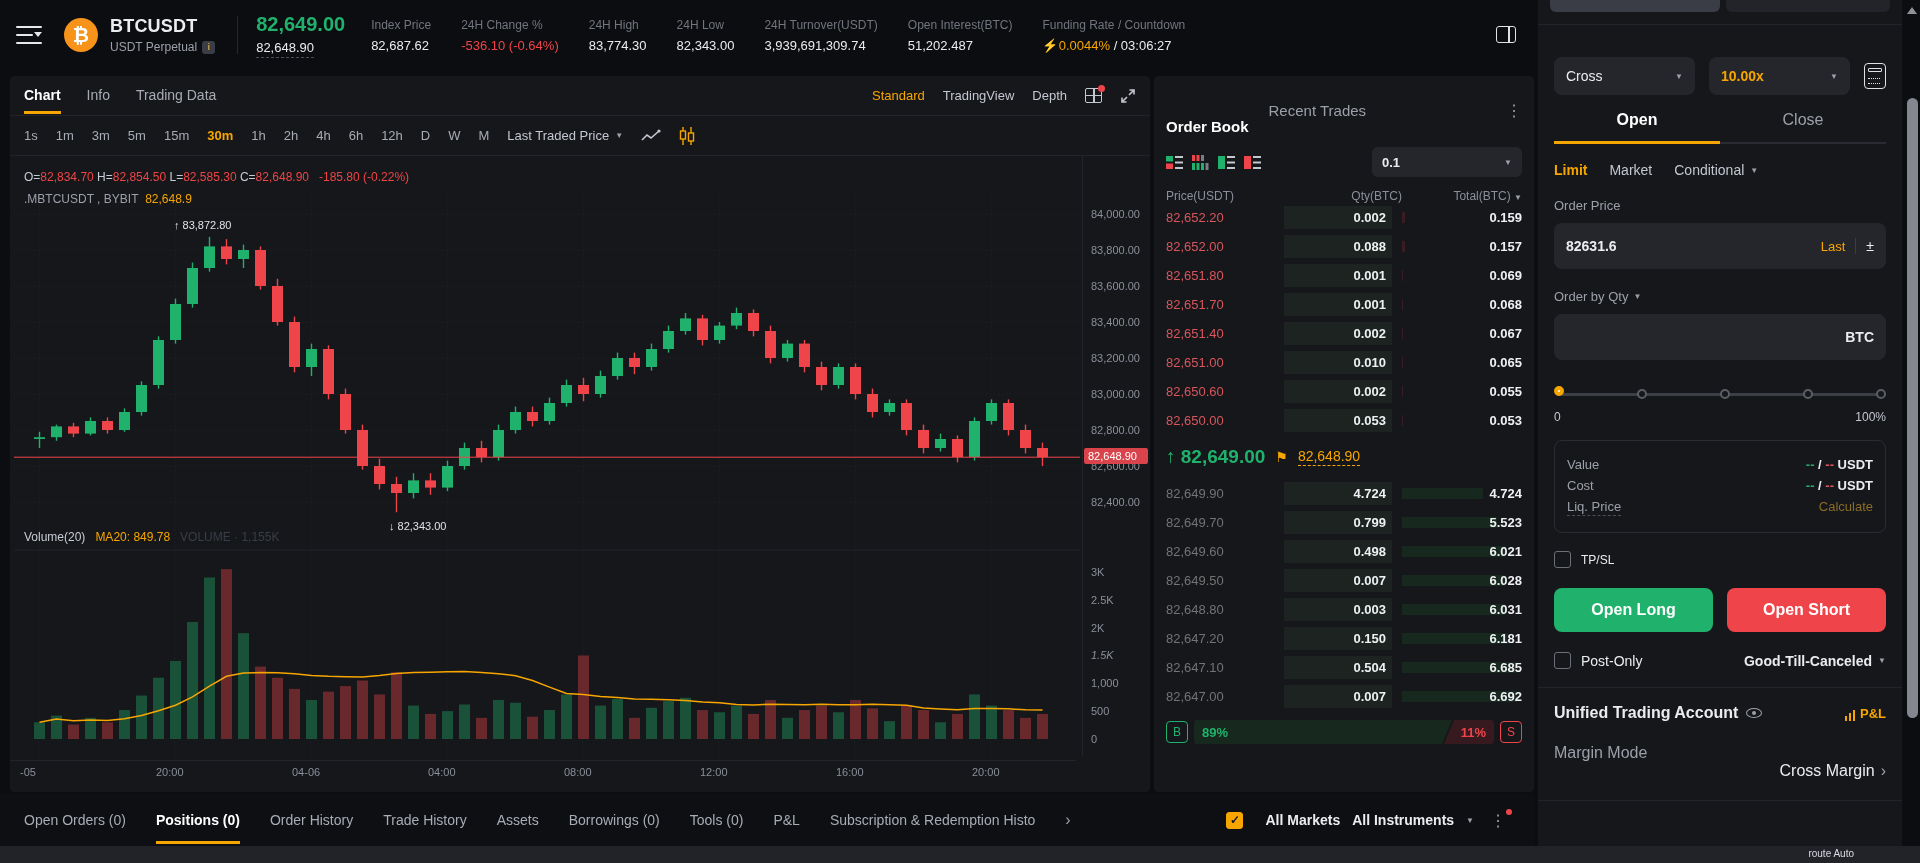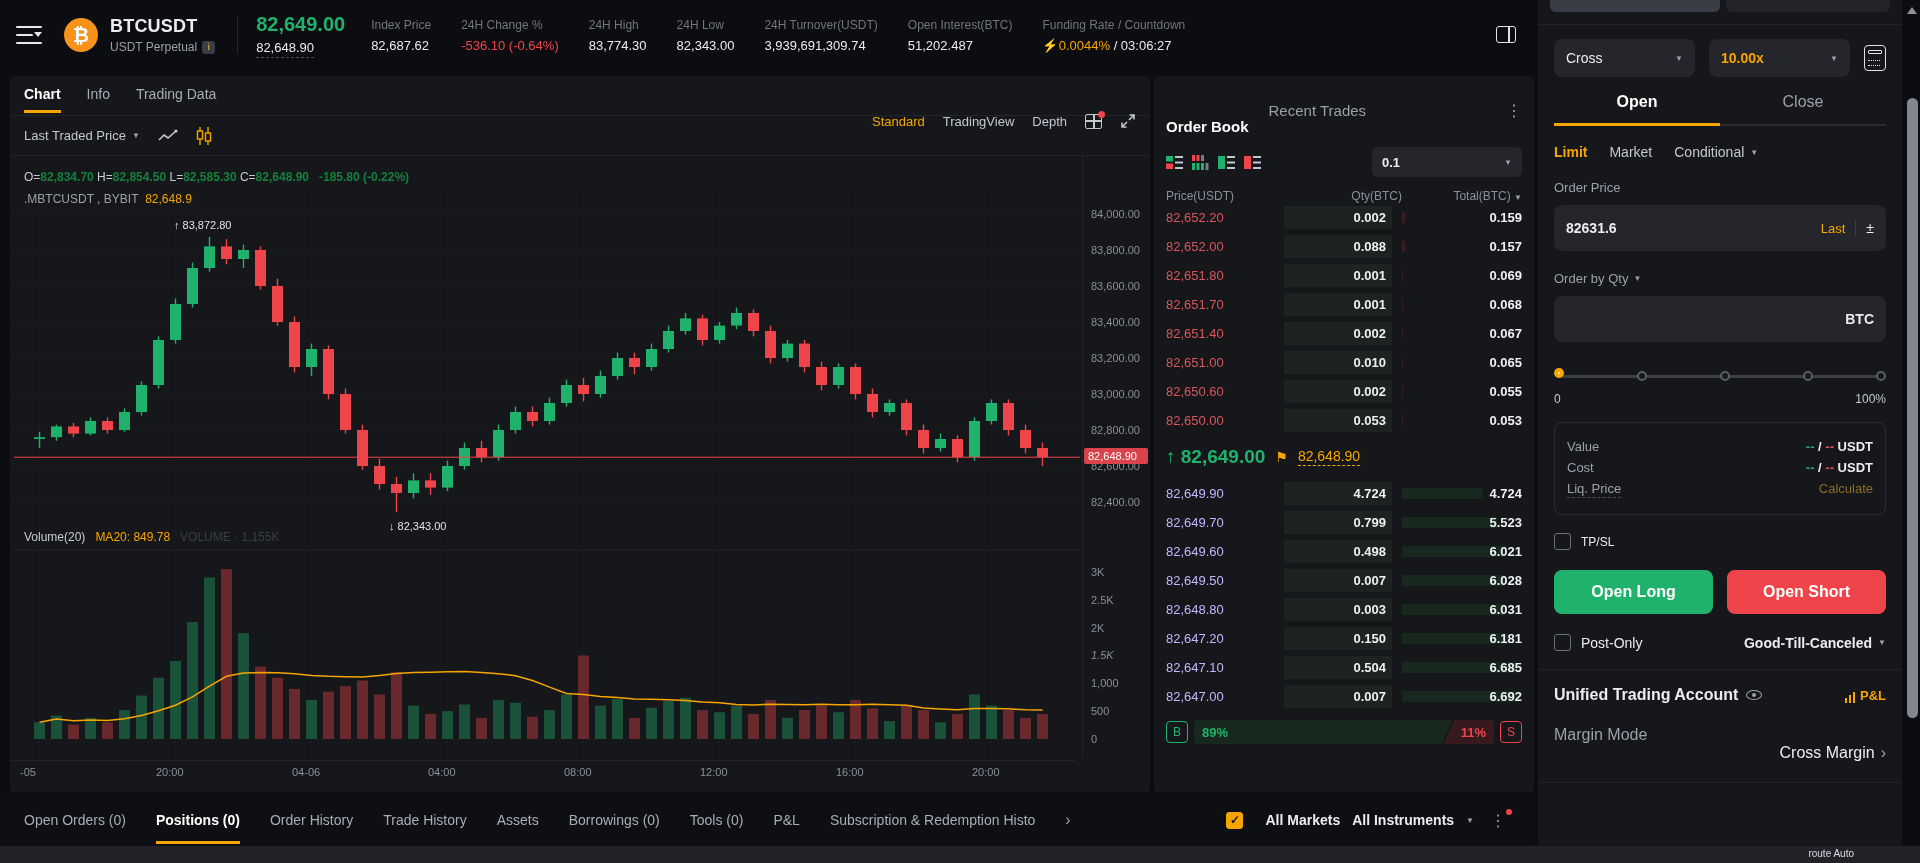--- a/index.html
+++ b/index.html
@@ -25,39 +25,39 @@
   .stats { display:flex; gap:30px; align-items:center; }
   .stat .lb { font-size:12px; color:#71757e; white-space:nowrap; }
   .stat .vl { font-size:13px; margin-top:6px; white-space:nowrap; }
   .stat .vl.red { color:#ef454a; }
   .stat .vl .zap { color:#f7a600; }
   .paneltoggle { position:absolute; right:18px; top:26px; width:20px; height:17px; border:1.6px solid #dfe2e7; border-radius:3px; }
   .paneltoggle i { position:absolute; right:5px; top:0; bottom:0; width:1.6px; background:#dfe2e7; }
 
   
   .chart-panel { position:absolute; left:10px; top:76px; width:1140px; height:716px; background:#16171b; border-radius:4px; }
-  .cp-head { height:40px; display:flex; padding:0 14px; border-bottom:1px solid #22242b;flex-direction:column; }
+  .cp-head { height:40px; display:flex; align-items:center; padding:0 14px; border-bottom:1px solid #22242b; }
   .cp-tabs { display:flex; gap:26px; }
   .cp-tab { font-size:14px; color:#a7acb5; padding:10px 0 8px; cursor:pointer; }
   .cp-tab.active { color:#fff; font-weight:bold; border-bottom:3px solid #f7a600; }
   .cp-right { margin-left:auto; display:flex; align-items:center; gap:18px; }
   .vmode { font-size:13px; color:#c3c7cf; cursor:pointer; }
   .vmode.active { color:#f7a600; }
   .gridicon { position:relative; width:17px; height:15px; border:1.5px solid #c3c7cf; border-radius:2px; }
   .gridicon i { position:absolute; background:#c3c7cf; }
   .gridicon .h { left:0; right:0; top:5.5px; height:1.5px; } .gridicon .v { top:0; bottom:0; left:7px; width:1.5px; }
   .gridicon .dot { position:absolute; right:-4px; top:-4px; width:7px; height:7px; border-radius:50%; background:#ef454a; }
   .tf-row { height:40px; display:flex; align-items:center; gap:18px; padding:0 14px; border-bottom:1px solid #22242b; }
   .tf { font-size:13px; color:#a7acb5; cursor:pointer; }
   .tf.active { color:#f7a600; font-weight:bold; }
   .pricetype { font-size:13px; color:#c3c7cf; display:flex; gap:6px; align-items:center; cursor:pointer; }
   .caret { font-size:8px; color:#9ba0a9; }
   .plot { position:relative; height:634px; }
   .legend1 { position:absolute; left:14px; top:14px; font-size:12px; color:#c7ccd4; z-index:5; }
-  .legend1 b { color:#15803d; font-weight:bold; }
+  .legend1 b { color:#ef4444; font-weight:normal; }
   .legend2 { position:absolute; left:14px; top:36px; font-size:12px; color:#9ba0a9; z-index:5; }
   .legend2 b { color:#f7a600; font-weight:normal; }
   .anno { position:absolute; font-size:11px; color:#dfe2e7; z-index:4; white-space:nowrap; }
   .vol-legend { position:absolute; left:14px; top:374px; font-size:12px; color:#c7ccd4; z-index:5; }
   .vol-legend b { color:#f7a600; font-weight:normal; margin-left:10px; }
   .vol-legend i { color:#383e47; font-style:normal; margin-left:10px; }
   .axis { position:absolute; left:1072px; top:0; width:66px; height:600px; border-left:1px solid #22242b; }
   .axlab { position:absolute; left:8px; font-size:11px; color:#8a8f99; }
   .pxtag { position:absolute; left:1px; width:64px; background:#d9434b; color:#fff; font-size:11px; padding:2px 4px; border-radius:2px; z-index:6; }
   .xlabels { position:absolute; left:0; top:604px; width:1066px; height:20px; border-top:1px solid #22242b; }
@@ -69,21 +69,21 @@
   .ob-tab { font-size:15px; color:#9ba0a9; cursor:pointer; }
   .ob-tab.active { color:#fff; font-weight:bold;margin-top:32px; }
   .ob-kebab { margin-left:auto; color:#9ba0a9; font-size:16px; cursor:pointer; }
   .ob-ctrls { display:flex; align-items:center; margin-top:12px; gap:9px; }
   .obicon { width:17px; height:15px; cursor:pointer; }
   .group-sel { margin-left:auto; width:150px; height:30px; background:#25262c; border-radius:6px; display:flex; align-items:center; padding:0 10px; font-size:13px; font-weight:bold; cursor:pointer; }
   .group-sel .caret { margin-left:auto; }
   .ob-cols { display:flex; margin-top:12px; font-size:12px; color:#8a8f99; }
   .ob-cols span:nth-child(1){ width:118px; } .ob-cols span:nth-child(2){ width:118px; text-align:right; } .ob-cols span:nth-child(3){ flex:1; text-align:right; }
   .ob-row { position:relative; display:flex; align-items:center; height:29px; font-size:13px; cursor:pointer; }
-  .ob-row .p { width:118px; } .ob-row .p.ask { color:#d8565c; } .ob-row .p.bid { color:#c4b5fd; }
+  .ob-row .p { width:118px; } .ob-row .p.ask { color:#d8565c; } .ob-row .p.bid { color:#737373; }
   .ob-row .q { width:108px; text-align:right; background:#1c2320; padding:4px 6px 4px 0; margin-right:10px; font-weight:bold; color:#eef0f3; }
   .ob-row .t { flex:1; text-align:right; position:relative; font-weight:bold; color:#eef0f3; }
   .ob-row .bar { position:absolute; left:0; top:2px; bottom:2px; }
   .ob-row .bar.green { background:#17291f; } .ob-row .bar.red { background:#3a1d22; }
   .ob-row .tv { position:relative; z-index:2; }
   .ob-mid { display:flex; align-items:center; height:44px; gap:10px; }
   .ob-mid .big { color:#20b26c; font-size:19px; font-weight:bold; }
   .ob-mid .flag { color:#f7a600; font-size:14px; }
   .ob-mid .mark { color:#f7a600; font-size:14px; border-bottom:1px dashed #f7a600; padding-bottom:1px; cursor:pointer; }
   .ratio { display:flex; align-items:center; margin-top:8px; height:26px; }
@@ -93,21 +93,21 @@
   .rseg { height:24px; display:flex; align-items:center; font-size:13px; font-weight:bold; }
   .rseg.g { color:#20b26c; background:#17291f; clip-path:polygon(0 0,100% 0,calc(100% - 10px) 100%,0 100%); padding-left:8px; border-radius:3px 0 0 3px; }
   .rseg.r { color:#ef454a; background:#361a1f; clip-path:polygon(10px 0,100% 0,100% 100%,0 100%); justify-content:flex-end; padding-right:8px; margin-left:-8px; border-radius:0 3px 3px 0; }
 
   
   .trade-panel { position:absolute; left:1538px; top:0; width:364px; height:846px; background:#16171b; padding:0 16px; }
   .tp-pill { display:flex; margin:0 -4px; }
   .tp-pill .a { width:170px; height:12px; background:#3a3d45; border-radius:0 0 6px 6px; }
   .tp-pill .b2 { flex:1; height:12px; background:#23242a; border-radius:0 0 6px 6px; margin-left:6px; }
   .tp-div { height:1px; background:#22242b; margin:12px -16px 0; }
-  .tp-row1 { display:flex; align-items:center; gap:14px; margin-top:14px; }
+  .tp-row1 { display:flex; align-items:center; gap:14px; margin-top:32px; }
   .pill { height:38px; background:#25262c; border-radius:8px; display:flex; align-items:center; padding:0 12px; font-size:14px; cursor:pointer; }
   .pill .caret { margin-left:auto; }
   .pill.w { width:141px; }
   .lev { color:#f7a600; font-weight:bold; }
   .calc { margin-left:auto; width:22px; height:26px; border:1.7px solid #dfe2e7; border-radius:4px; position:relative; cursor:pointer; }
   .calc i { position:absolute; left:3px; right:3px; top:4px; height:4px; border:1.2px solid #dfe2e7; border-radius:1px; }
   .calc em { position:absolute; left:3px; bottom:4px; width:12px; height:6px; border-top:1.6px dotted #dfe2e7; border-bottom:1.6px dotted #dfe2e7; }
   .oc-tabs { display:flex; margin-top:16px; }
   .oc-tab { flex:1; text-align:center; font-size:16px; color:#9ba0a9; padding-bottom:12px; border-bottom:2px solid #2a2c33; cursor:pointer; }
   .oc-tab.active { color:#fff; font-weight:bold; border-bottom:3px solid #f7a600; }
@@ -246,20 +246,36 @@
             <i class="h"></i>
             <i class="v"></i>
             <span class="dot"></span>
           </span>
         <svg width="16" height="16" viewBox="0 0 16 16" style="cursor:pointer">
           <path d="M9.5 2h4.5v4.5M14 2l-5 5M6.5 14H2V9.5M2 14l5-5" stroke="#c3c7cf" stroke-width="1.6" fill="none"></path>
         </svg>
       </div>
     </div>
     <div class="tf-row">
+      <span id="tf-list" style="display:flex;gap:18px;">
+          <span class="tf">1s</span>
+          <span class="tf">1m</span>
+          <span class="tf">3m</span>
+          <span class="tf">5m</span>
+          <span class="tf">15m</span>
+          <span class="tf active">30m</span>
+          <span class="tf">1h</span>
+          <span class="tf">2h</span>
+          <span class="tf">4h</span>
+          <span class="tf">6h</span>
+          <span class="tf">12h</span>
+          <span class="tf">D</span>
+          <span class="tf">W</span>
+          <span class="tf">M</span>
+        </span>
       <span class="pricetype">
         <span>Last Traded Price</span>
         <span class="caret">▼</span>
       </span>
       <svg width="20" height="14" viewBox="0 0 20 14" style="cursor:pointer">
         <path d="M1 11 L6 6 L10 9 L18 2" stroke="#c3c7cf" stroke-width="1.6" fill="none"></path>
           <circle cx="18" cy="2" r="1.6" fill="#c3c7cf"></circle>
       </svg>
       <svg width="16" height="18" viewBox="0 0 16 18" style="cursor:pointer">
         <line x1="4" y1="0" x2="4" y2="18" stroke="#f7a600" stroke-width="1.4"></line>

